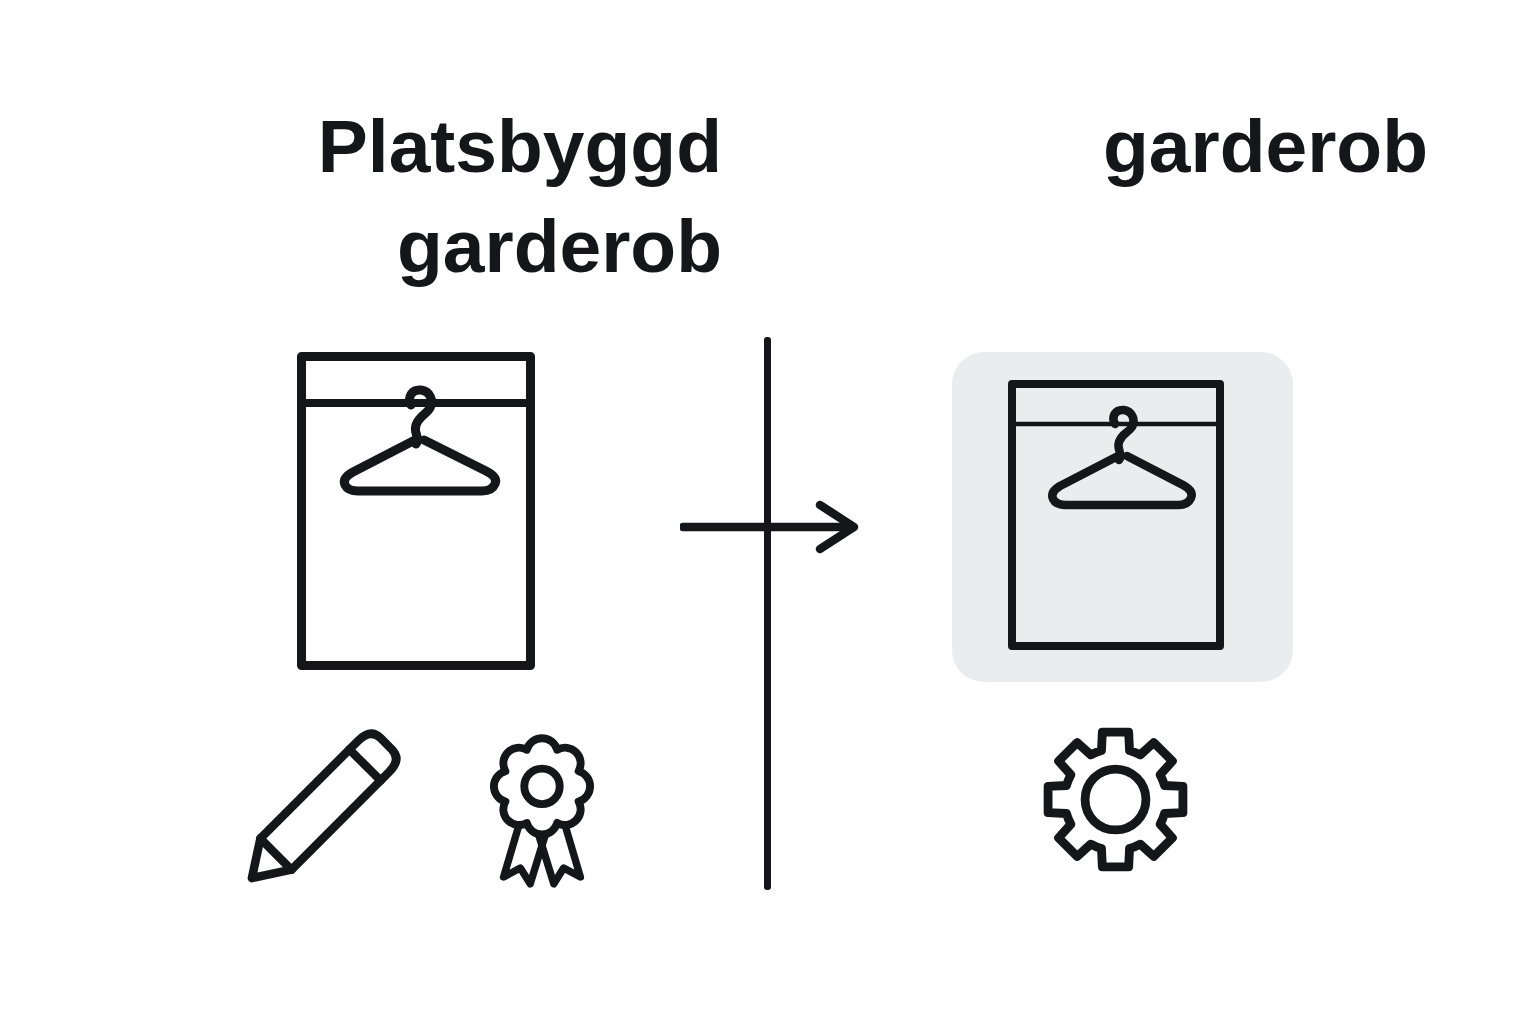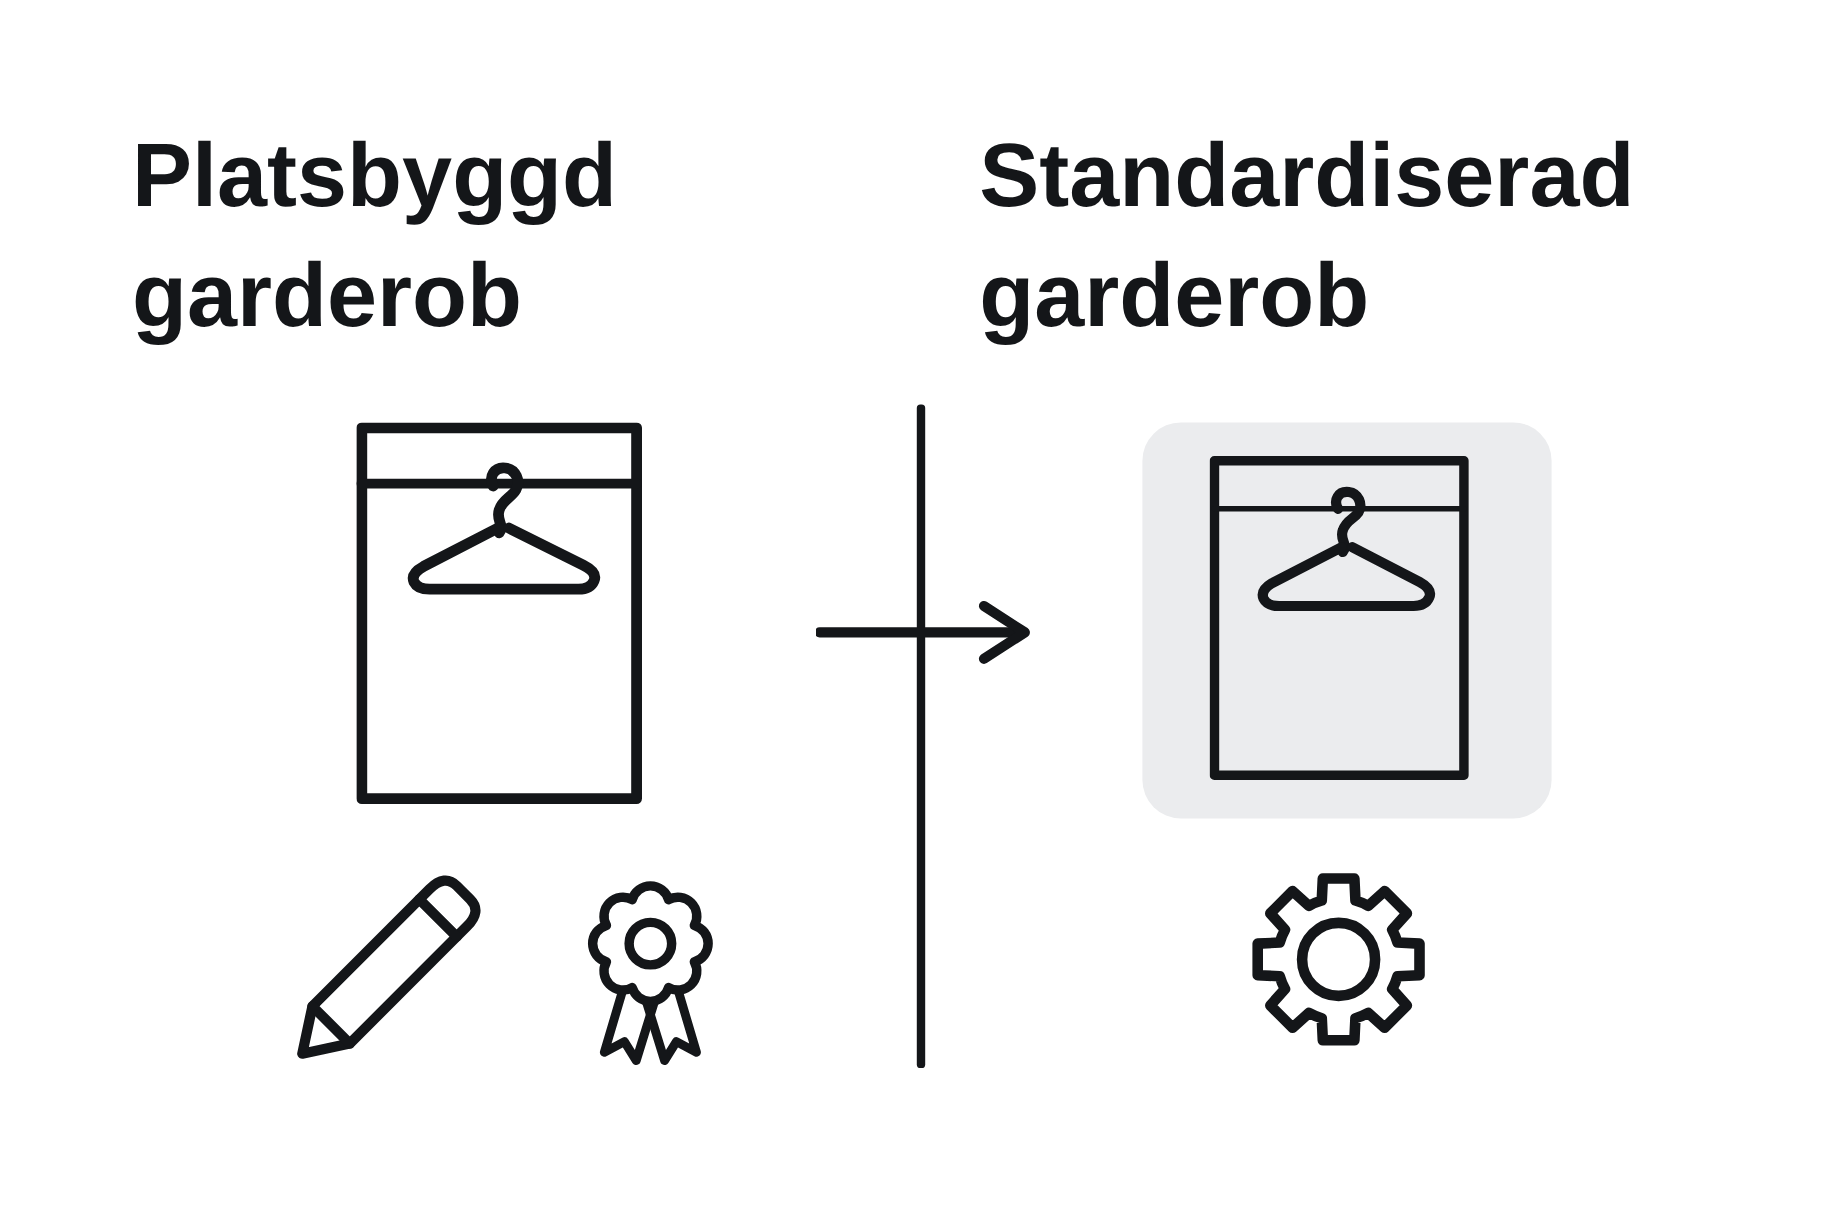--- a/index.html
+++ b/index.html
@@ -9,21 +9,21 @@
   }
   *{margin:0;padding:0;box-sizing:border-box;}
   html,body{width:1536px;height:1024px;background:var(--bg);overflow:hidden;}
   body{font-family:"Liberation Sans","DejaVu Sans",sans-serif;color:var(--ink);}
   .canvas{position:relative;width:1536px;height:1024px;background:var(--bg);}
 
   .col-title{
     position:absolute;
     top:96px;
     width:612px;
-    text-align:left;
+    text-align:right;
     font-weight:bold;
     font-size:75px;
     line-height:100px;
     letter-spacing:0px;
     color:var(--ink);
   }
   .col-title.left{left:110px;}
   .col-title.right{left:816px;}
 
   .abs{position:absolute;}
@@ -85,21 +85,20 @@
   </svg>
 
   <div class="vline"></div>
 
   <svg class="abs" style="left:680px;top:498px;" width="182" height="58" viewBox="0 0 182 58">
     <path class="stroke" stroke-width="8.5" d="M 3 29 H 172"></path>
     <path class="stroke" stroke-width="8.5" d="M 140 7 L 174 29 L 140 51"></path>
   </svg>
 
   <div class="col-title right">
-    <div>Standardiserad</div>
     <div>garderob</div>
   </div>
 
   <div class="panel"></div>
 
   <svg class="abs" style="left:1008px;top:380px;" width="216" height="270" viewBox="0 0 216 270">
     <rect class="stroke" x="4" y="4" width="208" height="262" stroke-width="8"></rect>
     <path class="stroke" d="M 4 44 H 212" stroke-width="4.5"></path>
     <path class="stroke" stroke-width="8.5" d="M 111 80 C 116 74 108 70 111 62 C 114 53 120 53 124 47 C 128 40 124 31 116 30 C 107 29 103 37 107 44"></path>
     <path class="stroke" stroke-width="8.5" d="M 110 76 L 52 106 Q 42 112 45 119 Q 48 125 58 125 L 170 125 Q 180 125 183 118 Q 186 111 175 105 L 119 76"></path>

